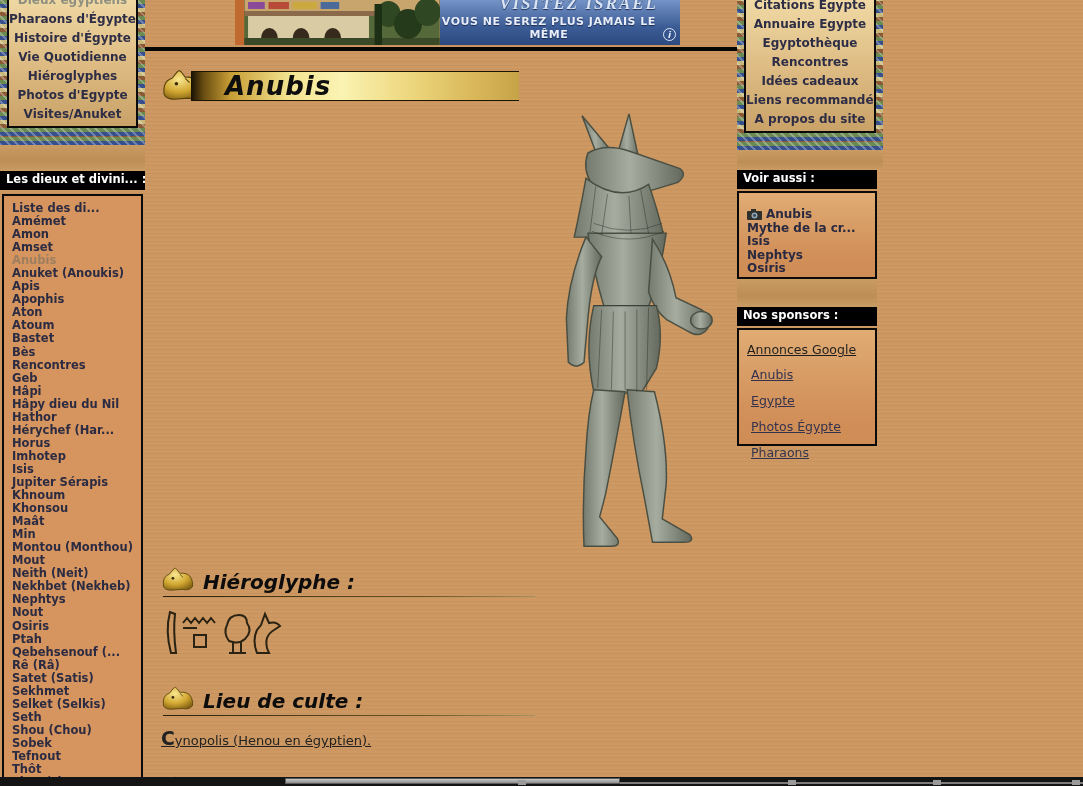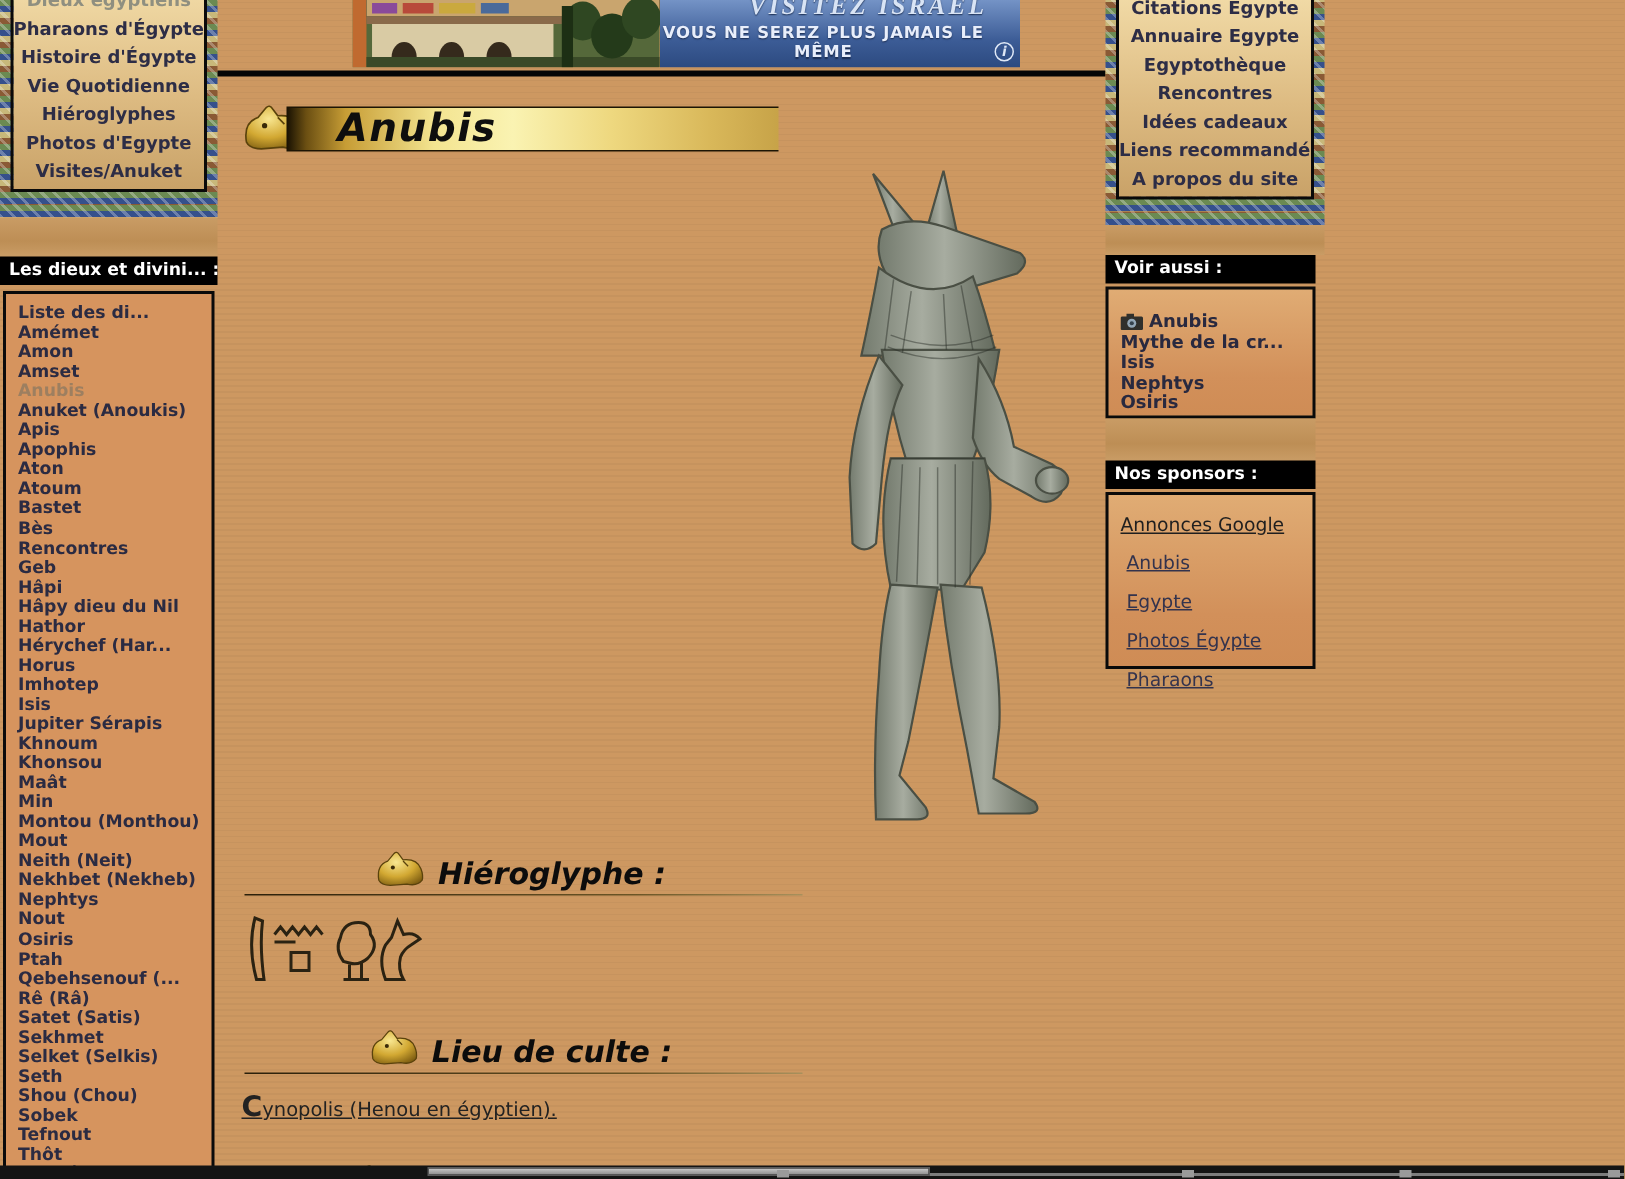--- a/index.html
+++ b/index.html
@@ -106,21 +106,21 @@
   #title-row { display:flex; align-items:center; margin-top:17px; height:36px; }
   #title-band {
     height:30px; width:520px; margin-left:-14px; display:flex; align-items:center;
     border-top:1px solid #1d1504; border-bottom:1px solid #1d1504;
     background:linear-gradient(90deg,#171002 0%,#6b4f12 4%,#c79d35 12%,#f3e490 30%,#faf3b2 46%,#eed87f 66%,#d9b85a 86%,#c7a348 100%);
   }
   #title-text { font-size:26px; font-weight:bold; font-style:italic; color:#0e0e0e;
     padding-left:34px; line-height:28px; letter-spacing:1px; }
 
   .section-head { display:flex; align-items:flex-end; gap:8px; width:372px;
-    margin:24px 0 12px 0; padding-bottom:3px; position:relative;justify-content:center; }
+    margin:24px 0 12px 0; padding-bottom:3px; position:relative; }
   .section-head .underline { position:absolute; left:2px; bottom:0; height:1px; width:100%;
     background:linear-gradient(90deg,#2a1f0a,#6b5526 70%,#a8905c); }
   .section-title { font-size:20px; font-weight:bold; font-style:italic; color:#0c0c0c;
     white-space:nowrap; }
   .head-icon { flex:0 0 auto; }
 
   #hiero { margin:12px 0 2px 2px; }
 
   .para { font-size:13px; line-height:18.6px; color:#222; text-align:justify;
     margin:14px 0 10px 0;text-decoration:underline; }

